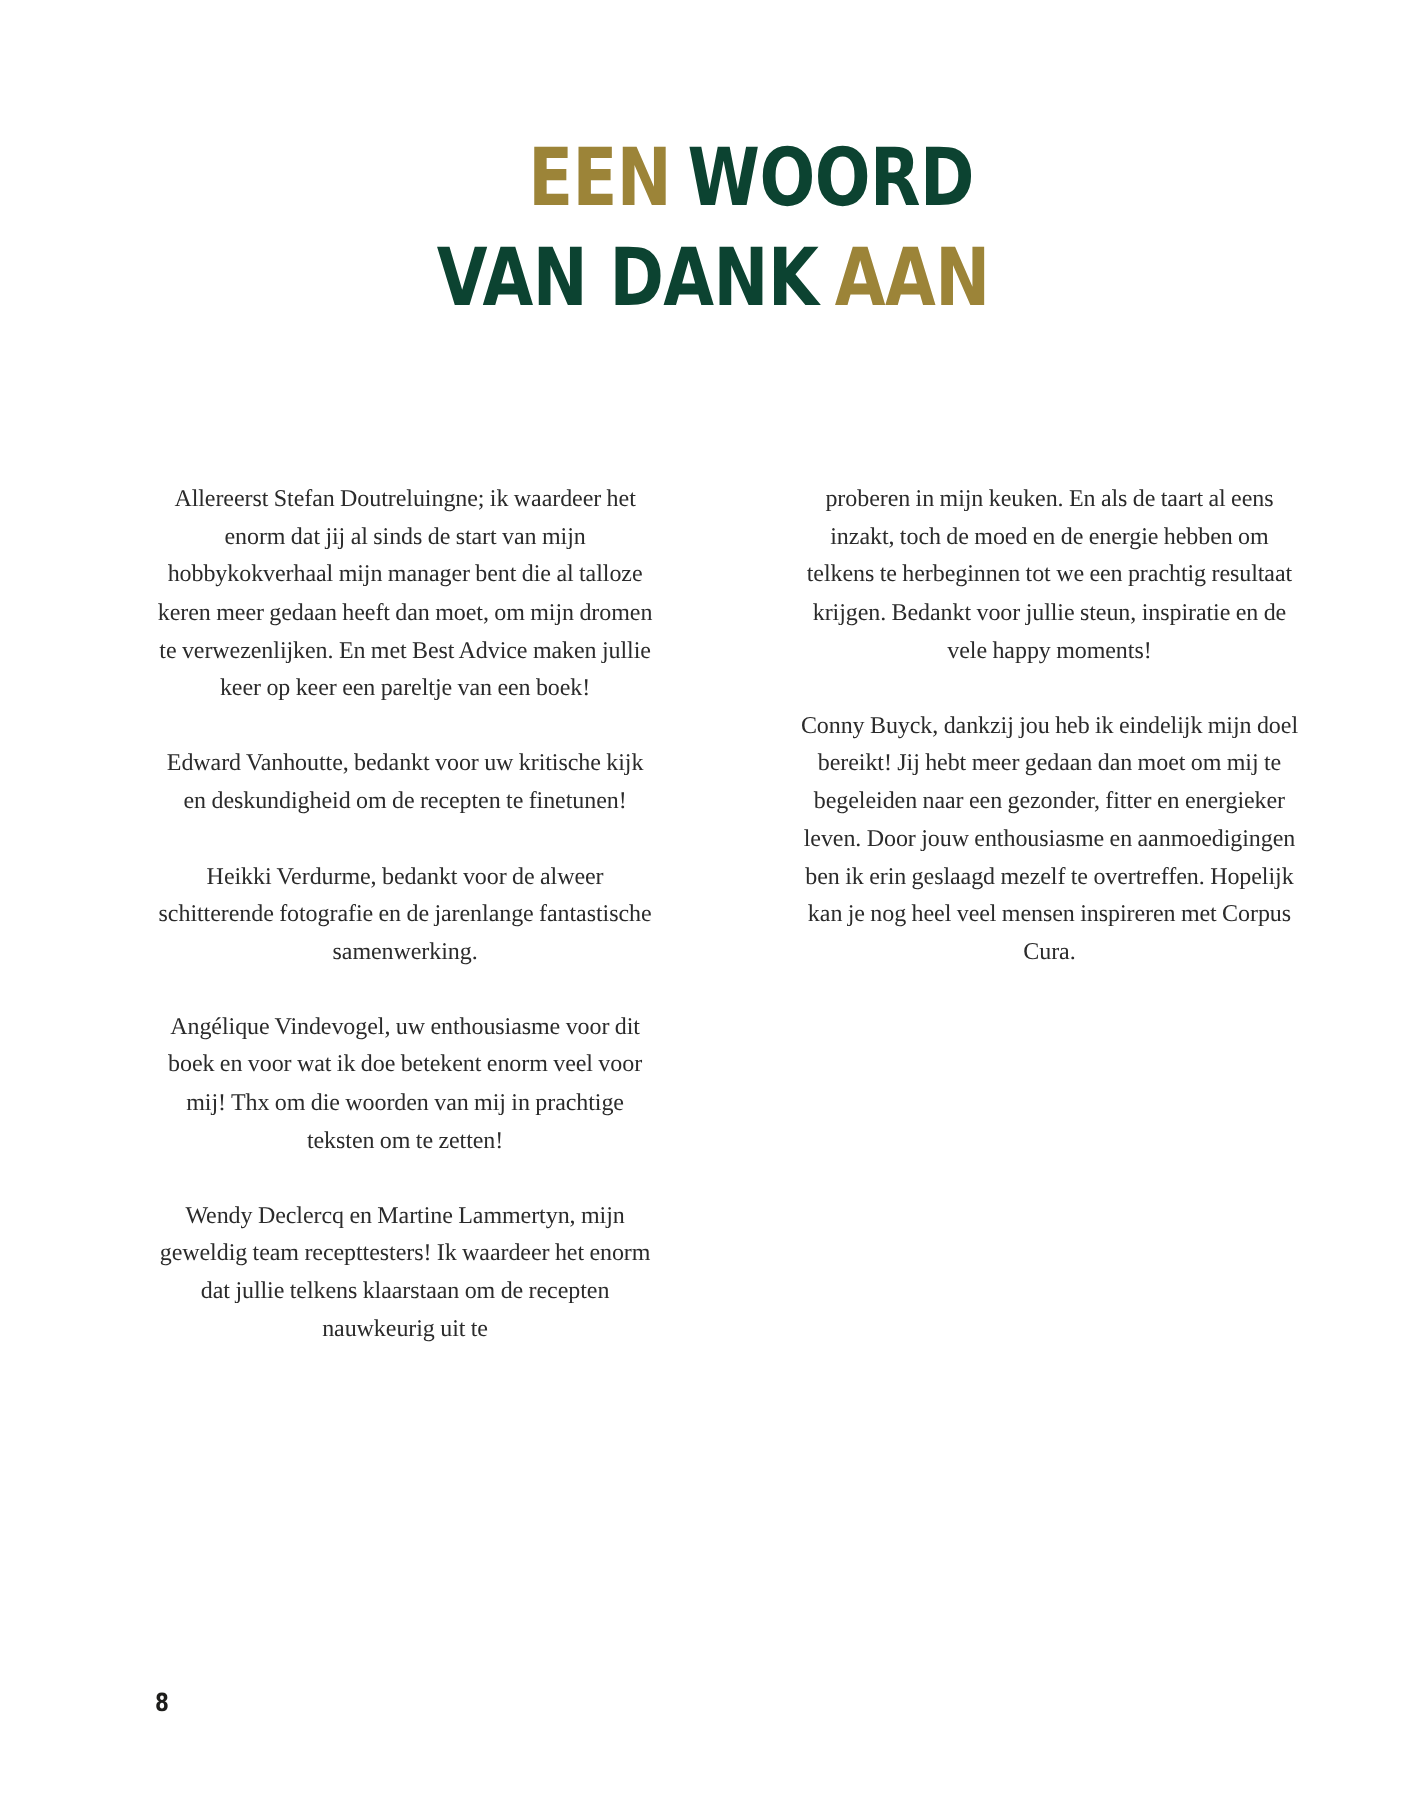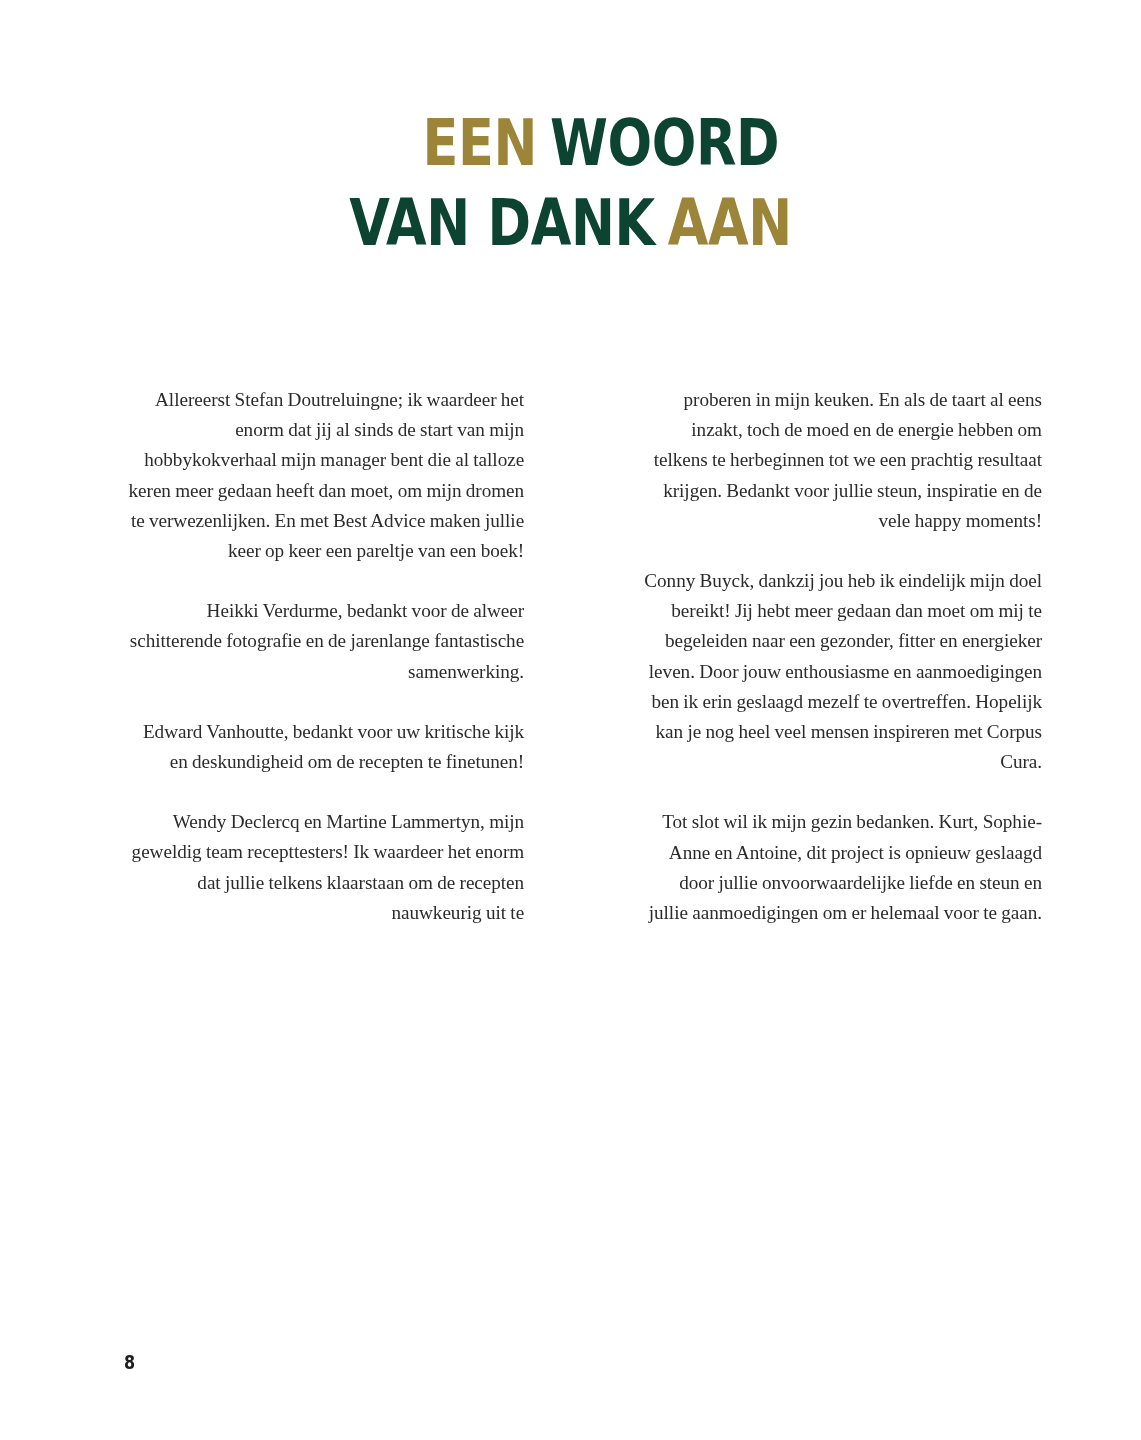--- a/index.html
+++ b/index.html
@@ -58,21 +58,21 @@
     width: 420px;
   }
   .col-right { width: 425px; margin-left: 40px; }
 
   .para {
     font-family: "Liberation Serif", "DejaVu Serif", serif;
     font-size: 19.2px;
     line-height: 30.2px;
     color: #2b2b2b;
     margin: 0 0 30px 0;
-    text-align: right;
+    text-align: center;
     letter-spacing: -0.05px;
     word-spacing: -0.4px;
   }
   .para:last-child { margin-bottom: 0; }
 
   
   .page-number {
     position: absolute;
     left: 124px;
     top: 1352px;
@@ -96,28 +96,28 @@
     </div>
     <div class="title-line title-line-2">
       <span class="t-green">VAN DANK</span><span class="t-sp"></span><span class="t-gold">AAN</span>
     </div>
   </div>
 
   <div class="columns">
 
     <div class="col col-left">
       <p class="para">Allereerst Stefan Doutreluingne; ik waardeer het enorm dat jij al sinds de start van mijn hobbykokverhaal mijn manager bent die al talloze keren meer gedaan heeft dan moet, om mijn dromen te verwezenlijken. En met Best Advice maken jullie keer op keer een pareltje van een boek!</p>
+      <p class="para">Edward Vanhoutte, bedankt voor uw kritische kijk en deskundigheid om de recepten te finetunen!</p>
       <p class="para">Heikki Verdurme, bedankt voor de alweer schitterende fotografie en de jarenlange fantastische samenwerking.</p>
-      <p class="para">Edward Vanhoutte, bedankt voor uw kritische kijk en deskundigheid om de recepten te finetunen!</p>
+      <p class="para">Angélique Vindevogel, uw enthousiasme voor dit boek en voor wat ik doe betekent enorm veel voor mij! Thx om die woorden van mij in prachtige teksten om te zetten!</p>
       <p class="para">Wendy Declercq en Martine Lammertyn, mijn geweldig team recepttesters! Ik waardeer het enorm dat jullie telkens klaarstaan om de recepten nauwkeurig uit te</p>
     </div>
 
     <div class="col col-right">
       <p class="para">proberen in mijn keuken. En als de taart al eens inzakt, toch de moed en de energie hebben om telkens te herbeginnen tot we een prachtig resultaat krijgen. Bedankt voor jullie steun, inspiratie en de vele happy moments!</p>
       <p class="para">Conny Buyck, dankzij jou heb ik eindelijk mijn doel bereikt! Jij hebt meer gedaan dan moet om mij te begeleiden naar een gezonder, fitter en energieker leven. Door jouw enthousiasme en aanmoedigingen ben ik erin geslaagd mezelf te overtreffen. Hopelijk kan je nog heel veel mensen inspireren met Corpus Cura.</p>
-      <p class="para">Tot slot wil ik mijn gezin bedanken. Kurt, Sophie-Anne en Antoine, dit project is opnieuw geslaagd door jullie onvoorwaardelijke liefde en steun en jullie aanmoedigingen om er helemaal voor te gaan.</p>
     </div>
 
   </div>
 
   <div class="page-number">8</div>
 
 </div>
 
 </body></html>

